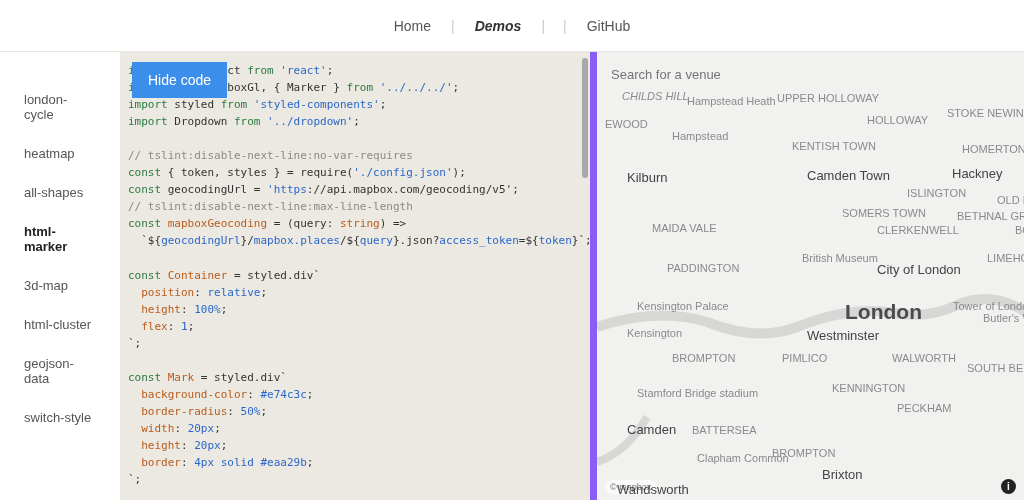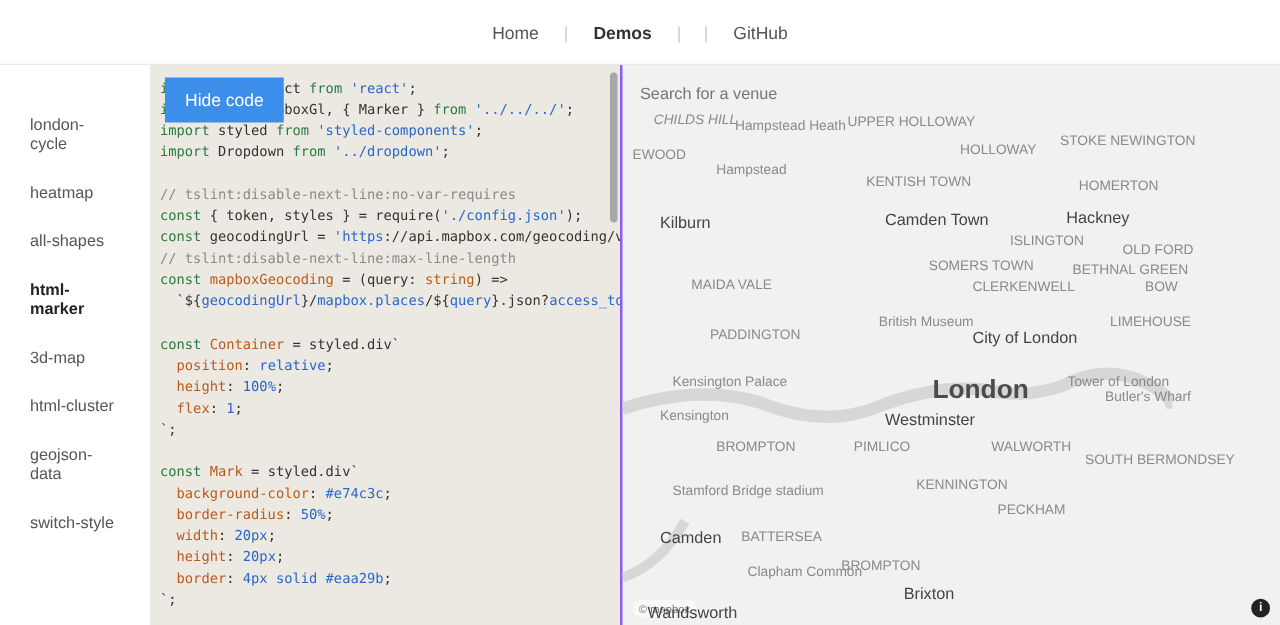--- a/index.html
+++ b/index.html
@@ -1,38 +1,38 @@
 <!DOCTYPE html>
 <html><head>
 <meta charset="utf-8">
 <style>
 * { margin: 0; padding: 0; box-sizing: border-box; }
 body { font-family: -apple-system, BlinkMacSystemFont, "Segoe UI", Helvetica, Arial, sans-serif; width: 1024px; height: 500px; overflow: hidden; background: #fff; }
 
 .topnav { height: 52px; display: flex; justify-content: center; align-items: center; border-bottom: 1px solid #e8e8e8; gap: 18px; font-size: 14px; color: #555; }
 .topnav .nav-item { padding: 4px 2px; cursor: pointer; }
 .topnav .sep { color: #ccc; }
-.topnav .active { font-weight: 600; color: #333; }
+.topnav .active { font-weight: 600; color: #333; font-style: italic; }
 
 .main { display: flex; height: 448px; }
 .sidebar { width: 120px; padding: 28px 24px; font-size: 13px; color: #555; }
 .sidebar .item { padding: 12px 0; cursor: pointer; }
 .sidebar .item.active { font-weight: 700; color: #222; }
 
-.codewrap { width: 376px; background: #ece9e2; position: relative; font-family: Menlo, Consolas, monospace; font-size: 11px; line-height: 1.55; color: #333; padding: 10px 14px 10px 8px; overflow: hidden; }
+.codewrap { width: 470px; background: #ece9e2; position: relative; font-family: Menlo, Consolas, monospace; font-size: 11px; line-height: 1.55; color: #333; padding: 10px 14px 10px 8px; overflow: hidden; }
 .hidebtn { position: absolute; top: 10px; left: 12px; background: #3b8eea; color: #fff; border: none; padding: 10px 16px; font-size: 14px; cursor: pointer; z-index: 2; }
 .scrollbar { position: absolute; right: 2px; top: 6px; width: 6px; height: 120px; background: #a8a8a8; border-radius: 3px; }
 pre { white-space: pre; font-family: inherit; }
 
 .kw { color: #2a7a3f; }
 .str { color: #2a67c9; }
 .com { color: #8a8a8a; }
 .prop { color: #b85b1c; }
 
-.mapwrap { flex: 1; position: relative; background: #f1f1f0; border-left: 2px solid #8b5cf6; }
+.mapwrap { flex: 1; position: relative; background: #f1f1f0; border-left: 7px solid #8b5cf6; }
 .search { position: absolute; top: 6px; left: 14px; right: 14px; height: 32px; border: none; background: transparent; font-size: 13px; color: #888; outline: none; z-index: 3; }
 .maplabel { position: absolute; font-size: 11px; color: #8a8a8a; white-space: nowrap; }
 .maplabel.big { font-size: 21px; font-weight: 600; color: #4b4b4b; }
 .maplabel.med { font-size: 13px; color: #444; font-weight: 500; }
 .riverpath { position: absolute; }
 .attrib { position: absolute; bottom: 6px; left: 8px; font-size: 9px; color: #777; background: rgba(255,255,255,0.6); padding: 2px 5px; border-radius: 8px; }
 .infoicon { position: absolute; bottom: 6px; right: 8px; width: 15px; height: 15px; border-radius: 50%; background: #222; color: #fff; font-size: 10px; font-weight: bold; display: flex; align-items: center; justify-content: center; }
 </style>
 </head>
 <body>

